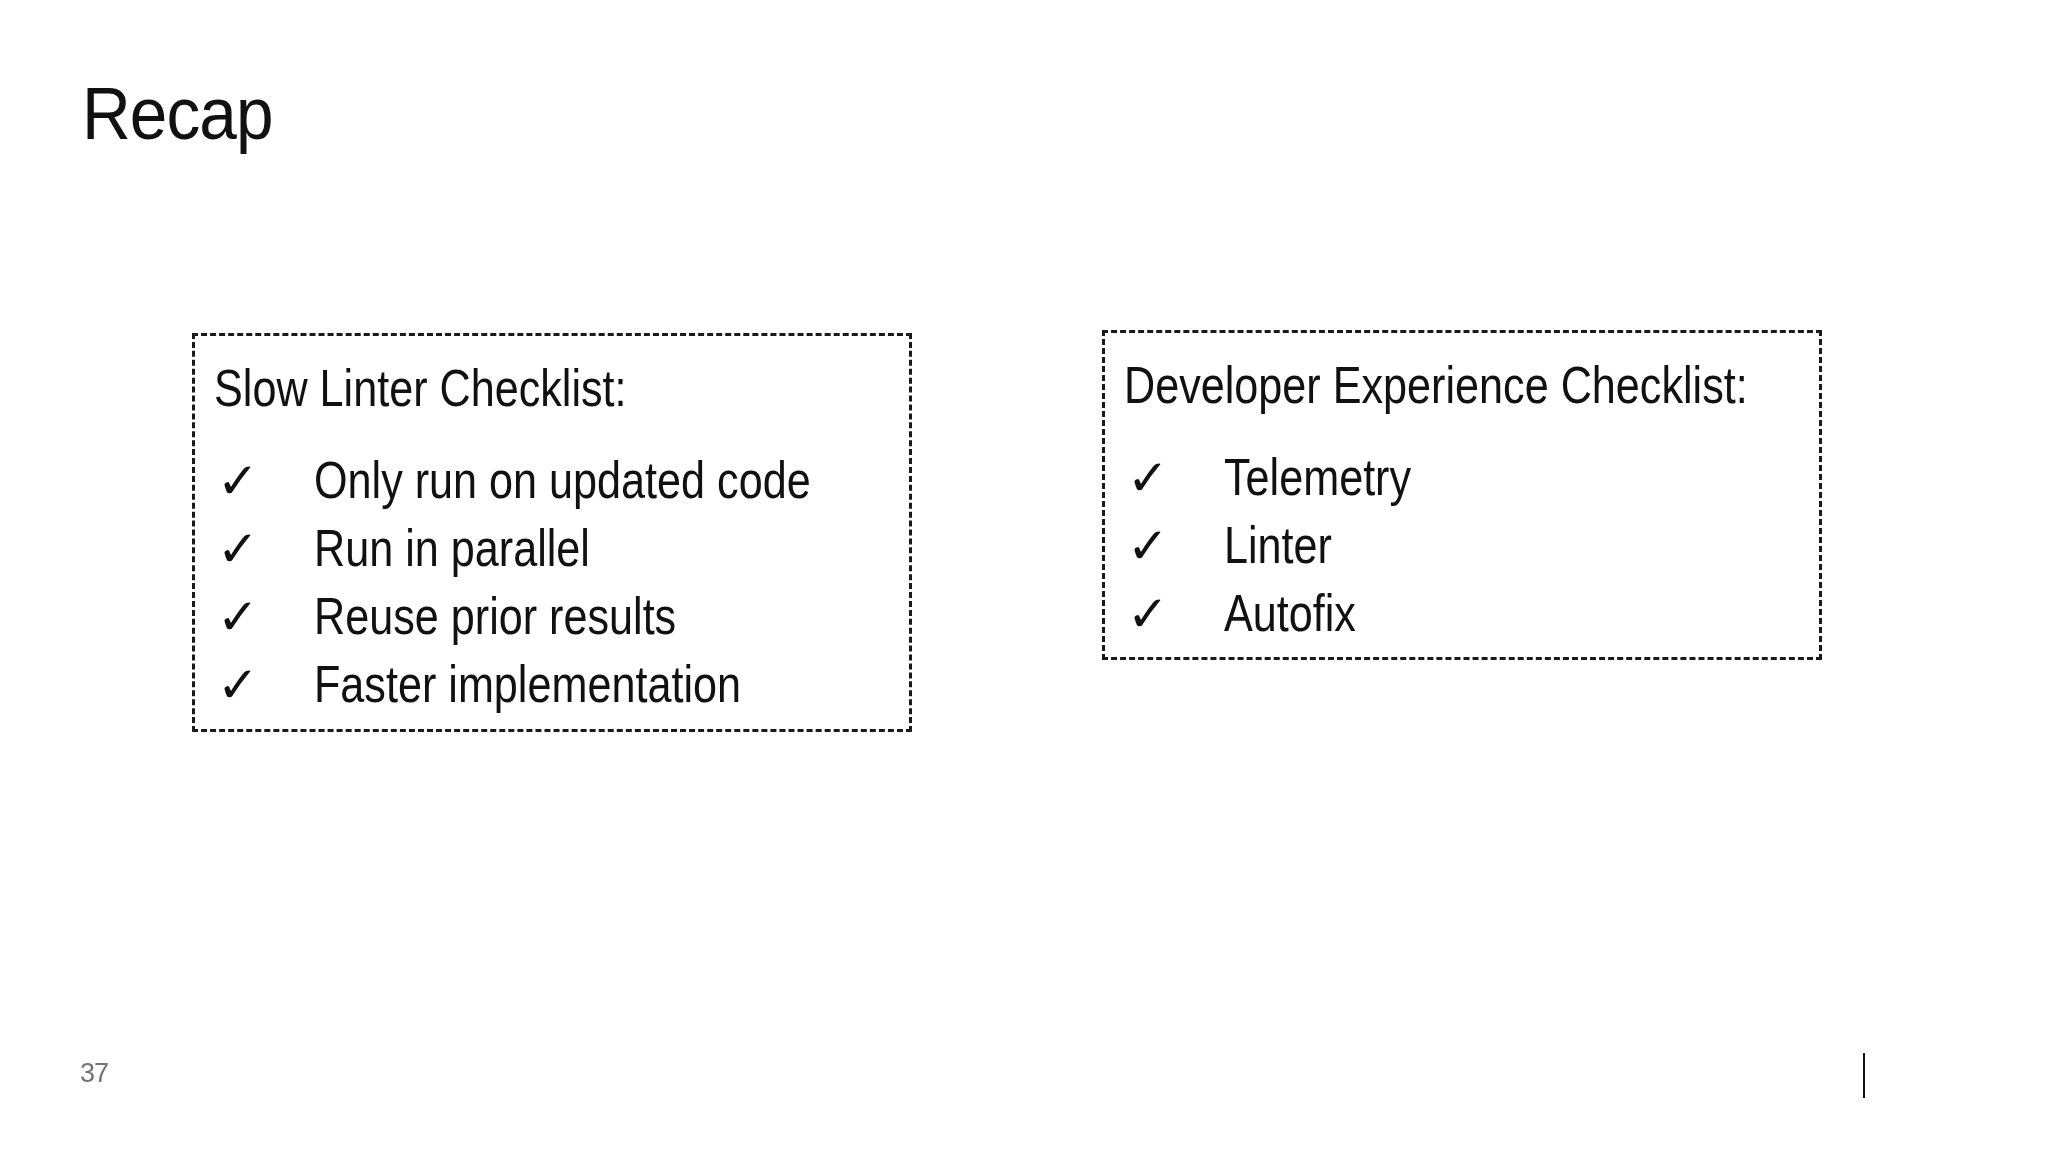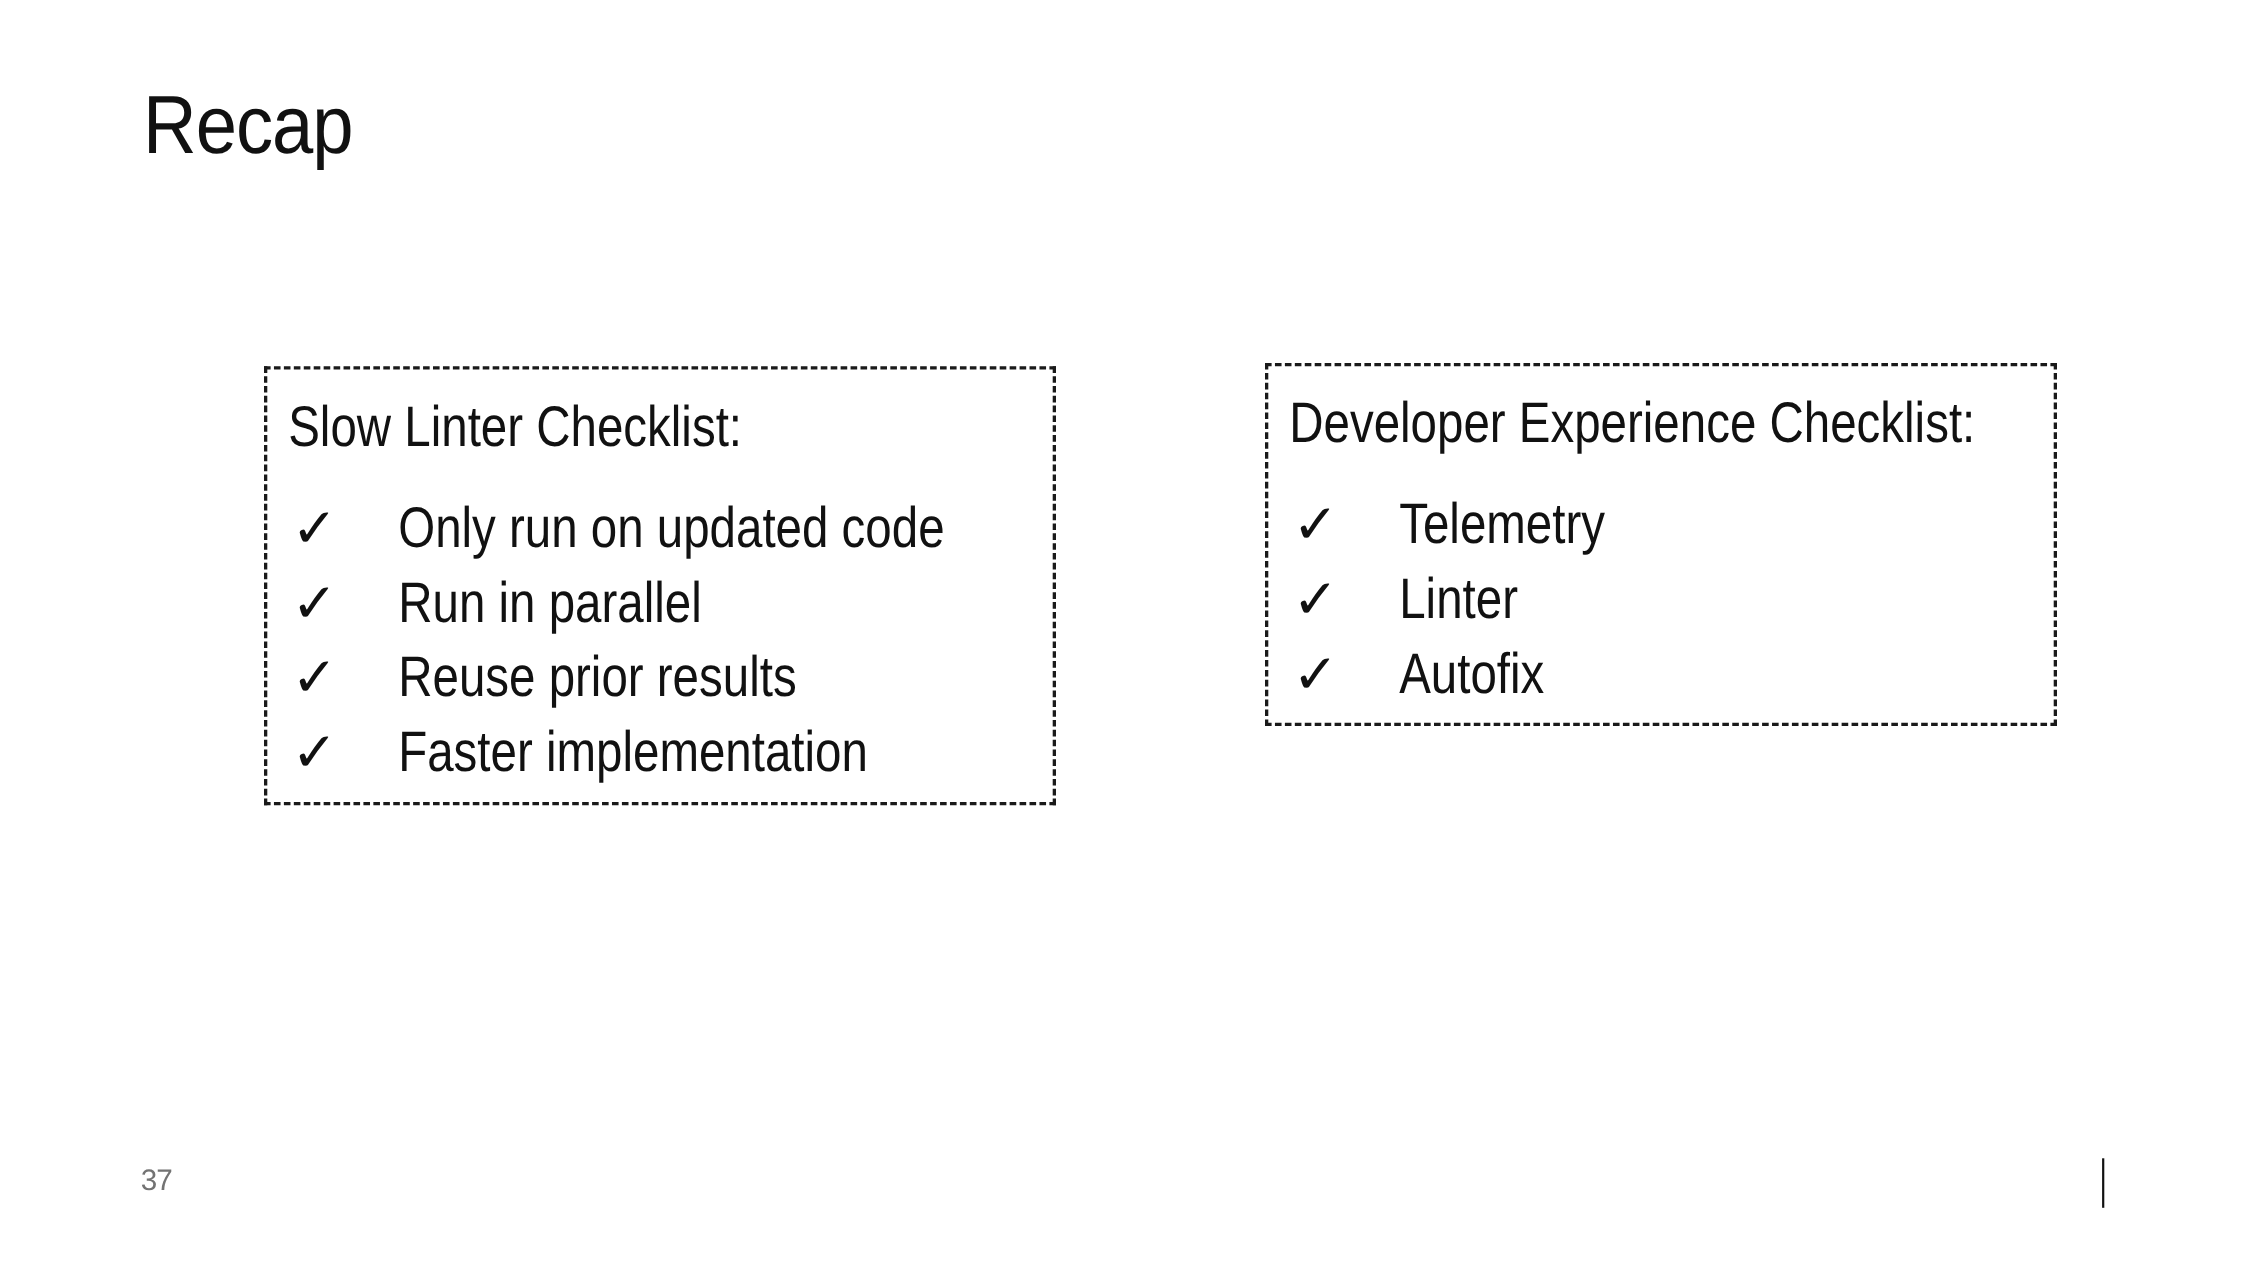--- a/index.html
+++ b/index.html
@@ -4,21 +4,20 @@
 <style>
   html, body { margin: 0; padding: 0; background: #ffffff; }
   .slide {
     position: relative;
     width: 1865px;
     height: 1152px;
     background: #ffffff;
     font-family: "Liberation Sans", "DejaVu Sans", sans-serif;
     color: #111111;
     overflow: hidden;
-    margin-left: 48px;
   }
   .slide-title {
     position: absolute;
     left: 82px;
     top: 76px;
     font-size: 75px;
     font-weight: 500;
     line-height: 1;
     letter-spacing: -1px;
     transform: scaleX(0.9);

